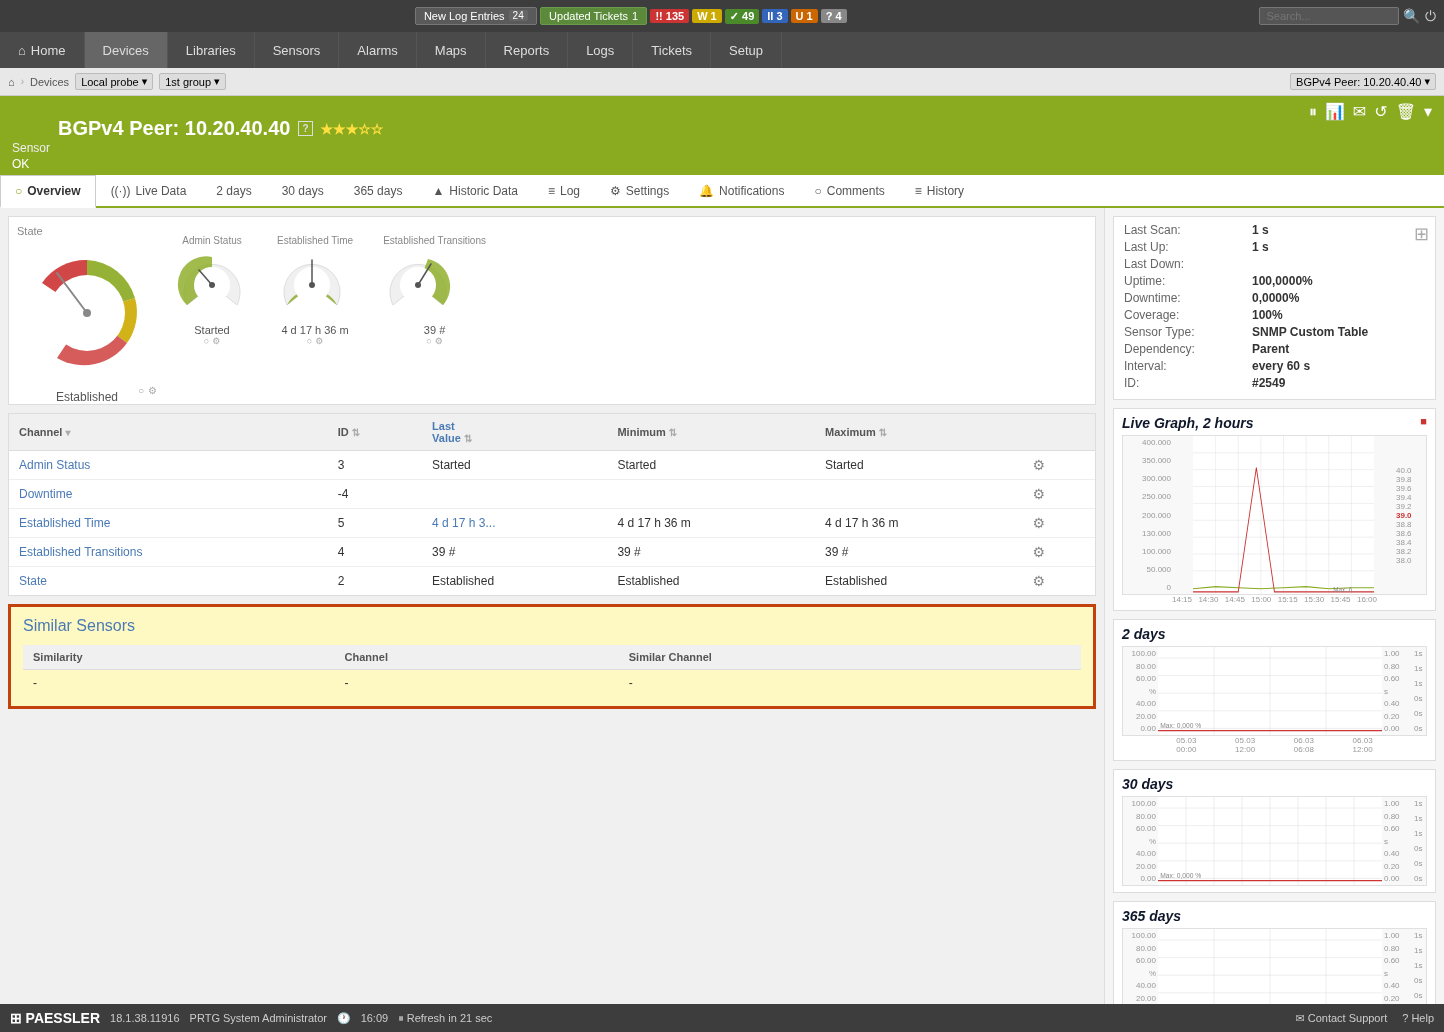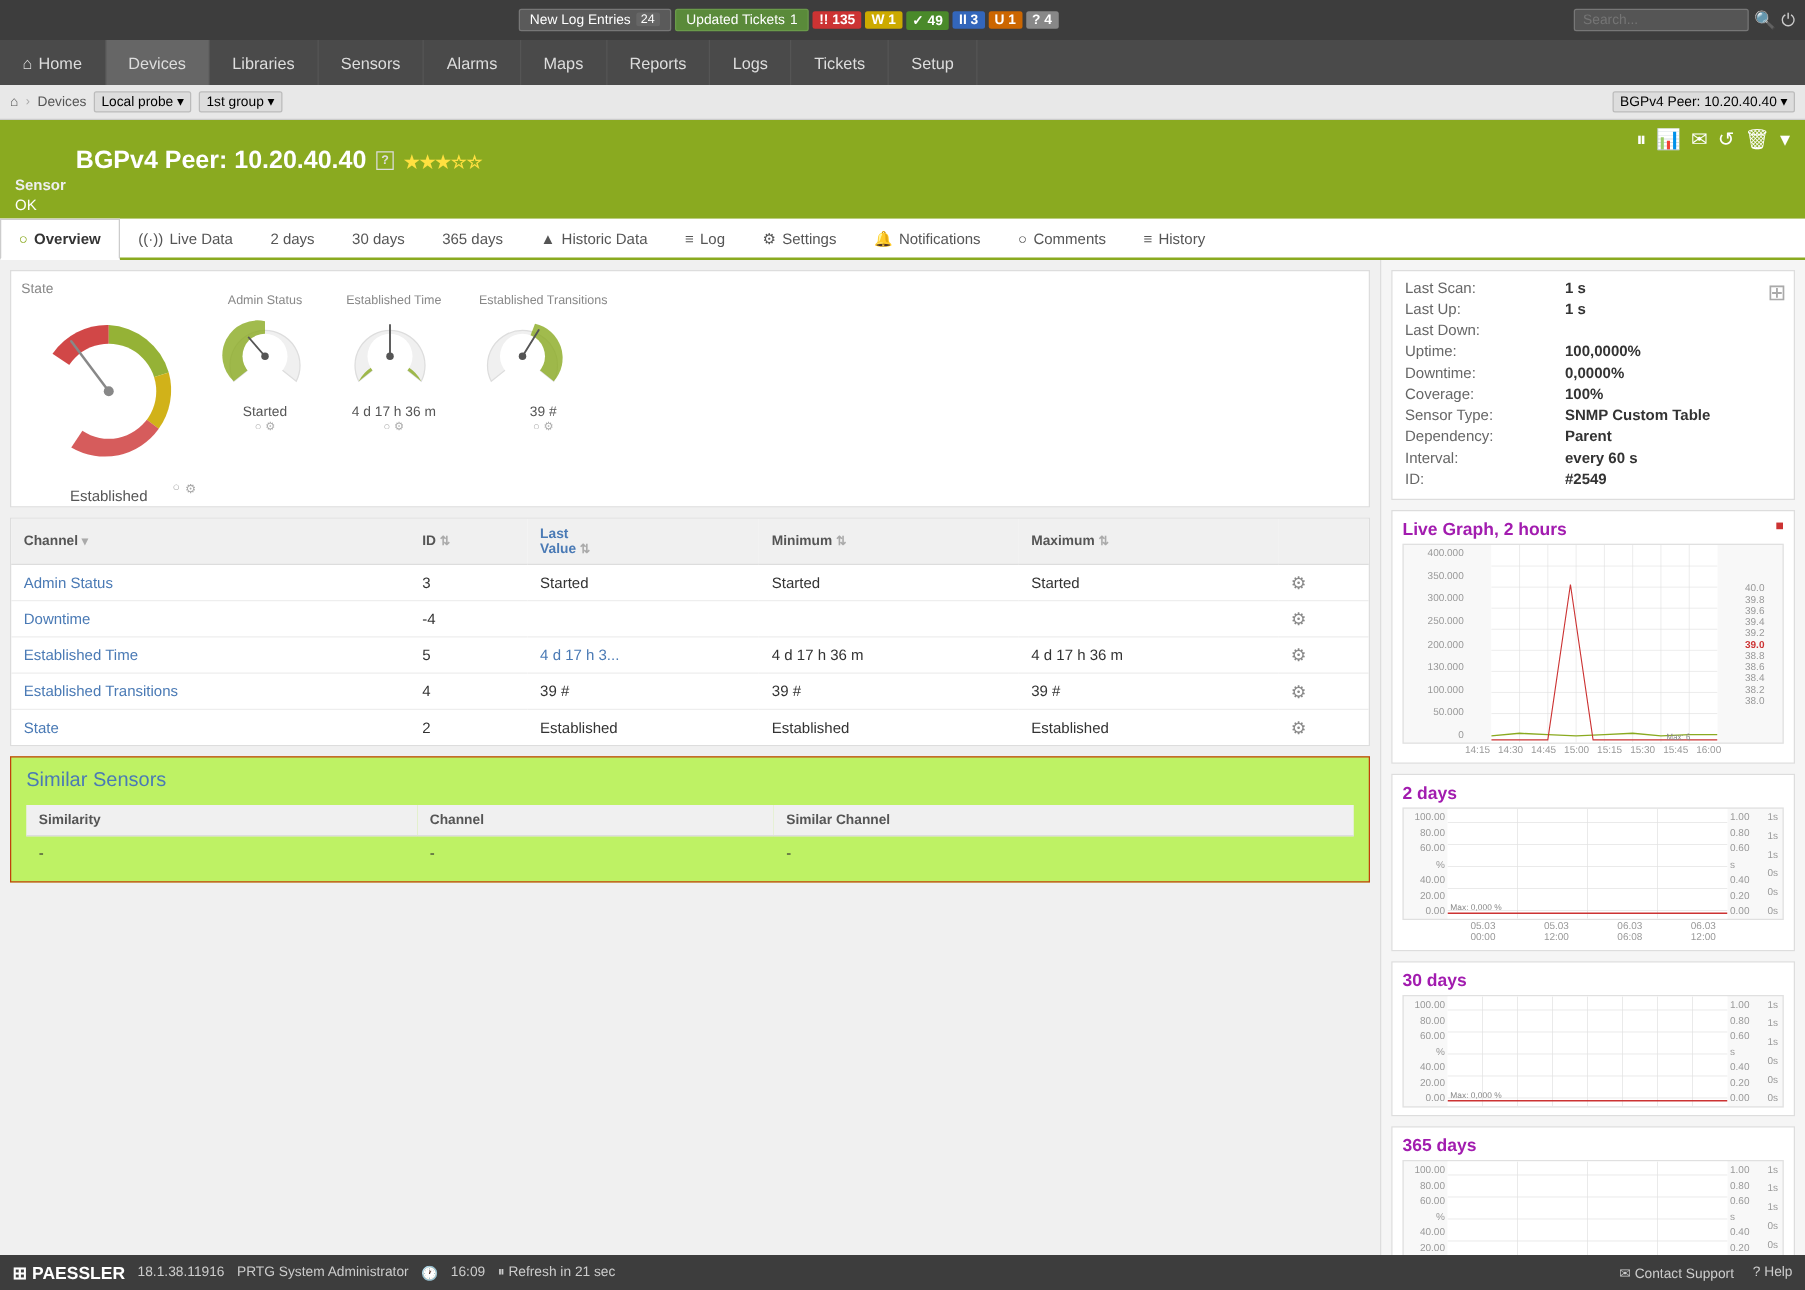--- a/index.html
+++ b/index.html
@@ -323,22 +323,22 @@
       font-size: 12px;
       border-bottom: 1px solid #eee;
     }
     tr:last-child td { border-bottom: none; }
     .channel-link { color: #4a7ab5; text-decoration: none; cursor: pointer; }
     .td-link { color: #4a7ab5; }
     .gear-icon { color: #888; cursor: pointer; font-size: 14px; }
 
     
     .similar-card {
-      background: #bef264;
-      border: 1px solid #c2410c;
+      background: #fef9c3;
+      border: 3px solid #c2410c;
       padding: 10px 12px;
     }
     .similar-title {
       font-size: 16px;
       color: #4a7ab5;
       margin-bottom: 10px;
     }
 
     
     .right-info {
@@ -350,22 +350,23 @@
     .mini-graph {
       background: #fff;
       border: 1px solid #ddd;
       margin-bottom: 8px;
       padding: 6px 8px;
       position: relative;
     }
     .mini-graph-title {
       font-size: 14px;
       font-weight: bold;
-      color: #a21caf;
+      color: #0f172a;
       margin-bottom: 4px;
+      font-style: italic;
     }
     .graph-placeholder {
       background: #f8f8f8;
       border: 1px solid #e0e0e0;
       position: relative;
       overflow: hidden;
     }
 
     
     .footer {
@@ -477,21 +478,21 @@
   <div style="flex:1"></div>
   <button class="sensor-path-dropdown">
     <span>BGPv4 Peer: 10.20.40.40</span>
     <span>▾</span>
   </button>
 </div>
 
 <div class="sensor-header">
   <div>
     <div class="sensor-title">
-      <span style="font-size:12px;color:#eee;font-weight:bold;margin-top:39px;">Sensor</span>
+      <span style="font-size:12px;color:#eee;font-weight:normal;margin-top:39px;">Sensor</span>
       <span>BGPv4 Peer: 10.20.40.40</span>
       <span style="font-size:10px;color:#ddd;border:1px solid #ddd;padding:1px 3px;cursor:pointer;">?</span>
       <span class="star-rating">★★★☆☆</span>
     </div>
     <div class="sensor-status">OK</div>
   </div>
   <div class="sensor-header-actions">
     <button class="header-action-btn">⏸</button>
     <button class="header-action-btn">📊</button>
     <button class="header-action-btn">✉</button>

